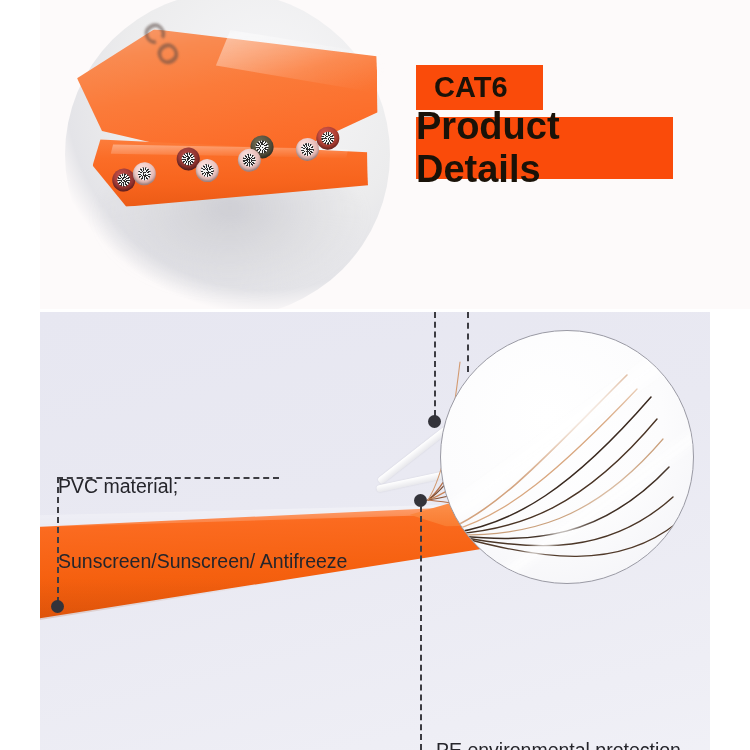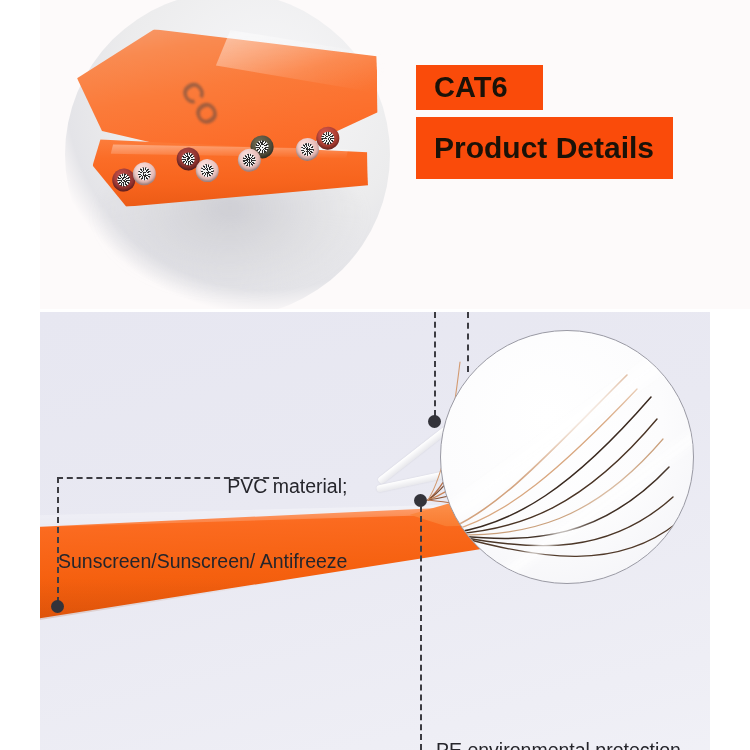--- a/index.html
+++ b/index.html
@@ -10,21 +10,20 @@
   }
   body {
     font-family: "Liberation Sans", sans-serif;
   }
   #page {
     position: relative;
     width: 750px;
     height: 750px;
     overflow: hidden;
     background: #ffffff;
-    text-align: right;
   }
 
   
   #top-panel {
     position: absolute;
     left: 40px;
     top: 0px;
     width: 710px;
     height: 309px;
     background: #fdfafa;
@@ -158,22 +157,21 @@
     height: 45px;
     font-size: 29px;
     padding-left: 18px;
     box-sizing: border-box;
   }
   #badge-product-details {
     left: 376px;
     top: 117px;
     width: 257px;
     height: 62px;
-    font-size: 30px;
-    padding-left: 18px;
+    font-size: 38px;
     box-sizing: border-box;
   }
 
   
   #bottom-panel {
     position: absolute;
     left: 40px;
     top: 312px;
     width: 670px;
     height: 568px;

